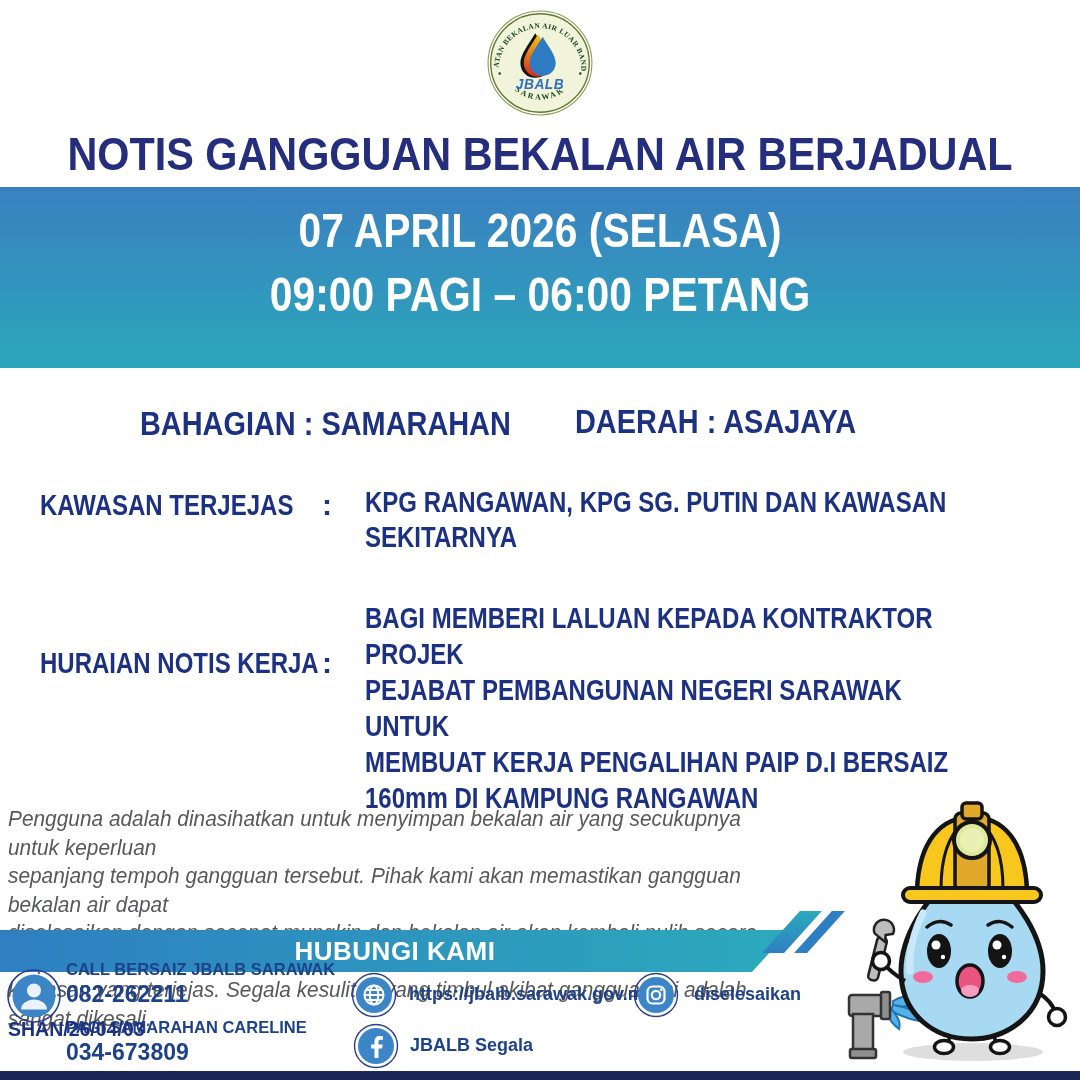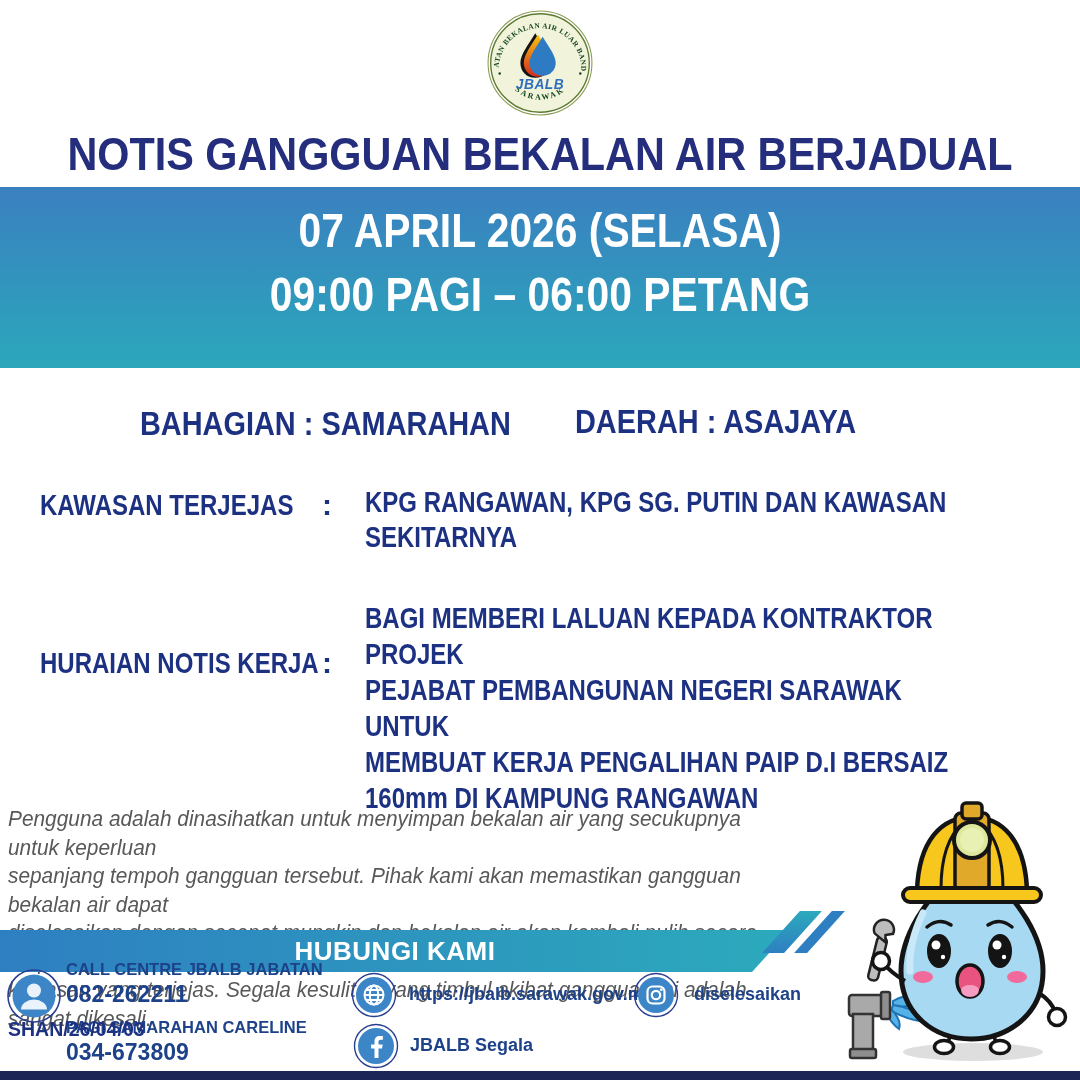--- a/index.html
+++ b/index.html
@@ -150,21 +150,21 @@
   </div>
   <div class="stripe stripe1"></div>
   <div class="stripe stripe2"></div>
 
   <svg class="cicon" style="left:6px;top:968px;" width="56" height="56" viewBox="0 0 56 56">
     <circle cx="28" cy="28" r="26" fill="none" stroke="#2a3f8f" stroke-width="1.6"></circle>
     <circle cx="28" cy="28" r="21.5" fill="#3c86c8"></circle>
     <circle cx="28" cy="22.5" r="7" fill="#eaf2fb"></circle>
     <path d="M15,41.5 a13,10 0 0 1 26,0 z" fill="#eaf2fb"></path>
   </svg>
-  <span class="ct ct-s" style="left:66px;top:960px;">CALL CENTRE JBALB JABATAN</span>
+  <span class="ct ct-s" style="left:66px;top:960px;">CALL BERSAIZ JBALB SARAWAK</span>
   <span class="ct ct-p" style="left:66px;top:981px;">082-262211</span>
   <span class="ct ct-s" style="left:66px;top:1018px;">PAGI SAMARAHAN CARELINE</span>
   <span class="ct ct-p" style="left:66px;top:1039px;">034-673809</span>
 
   <svg class="cicon" style="left:351px;top:972px;" width="46" height="46" viewBox="0 0 46 46">
     <circle cx="23" cy="23" r="21.5" fill="none" stroke="#2a3f8f" stroke-width="1.4"></circle>
     <circle cx="23" cy="23" r="18" fill="#3c86c8"></circle>
     <circle cx="23" cy="23" r="9.5" fill="none" stroke="#ffffff" stroke-width="2"></circle>
     <ellipse cx="23" cy="23" rx="4.2" ry="9.5" fill="none" stroke="#ffffff" stroke-width="2"></ellipse>
     <line x1="13.5" y1="23" x2="32.5" y2="23" stroke="#ffffff" stroke-width="2"></line>

